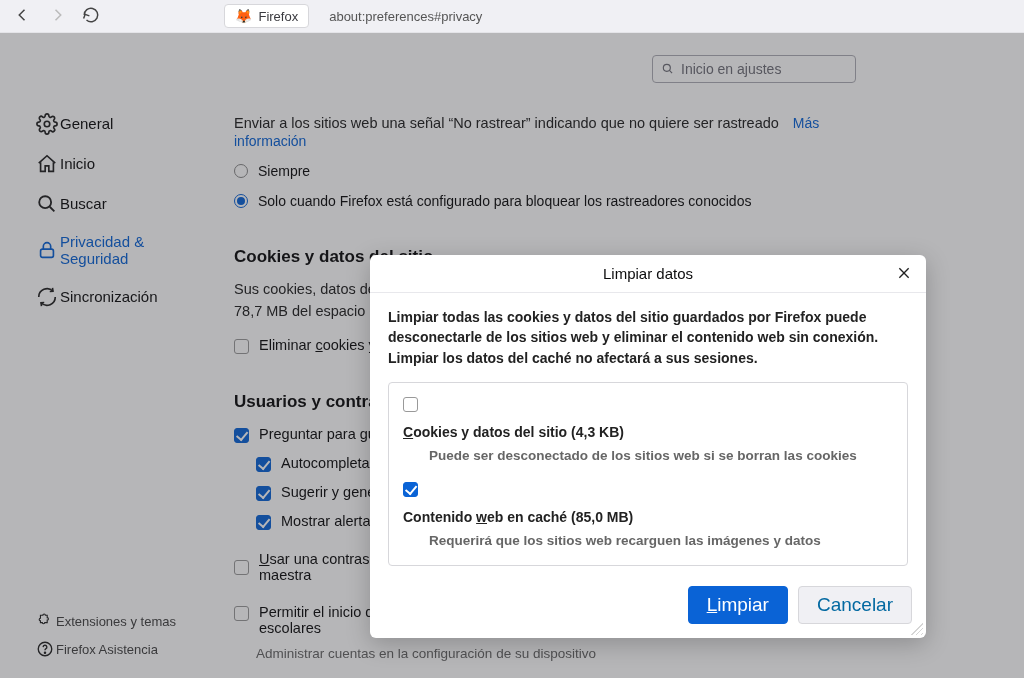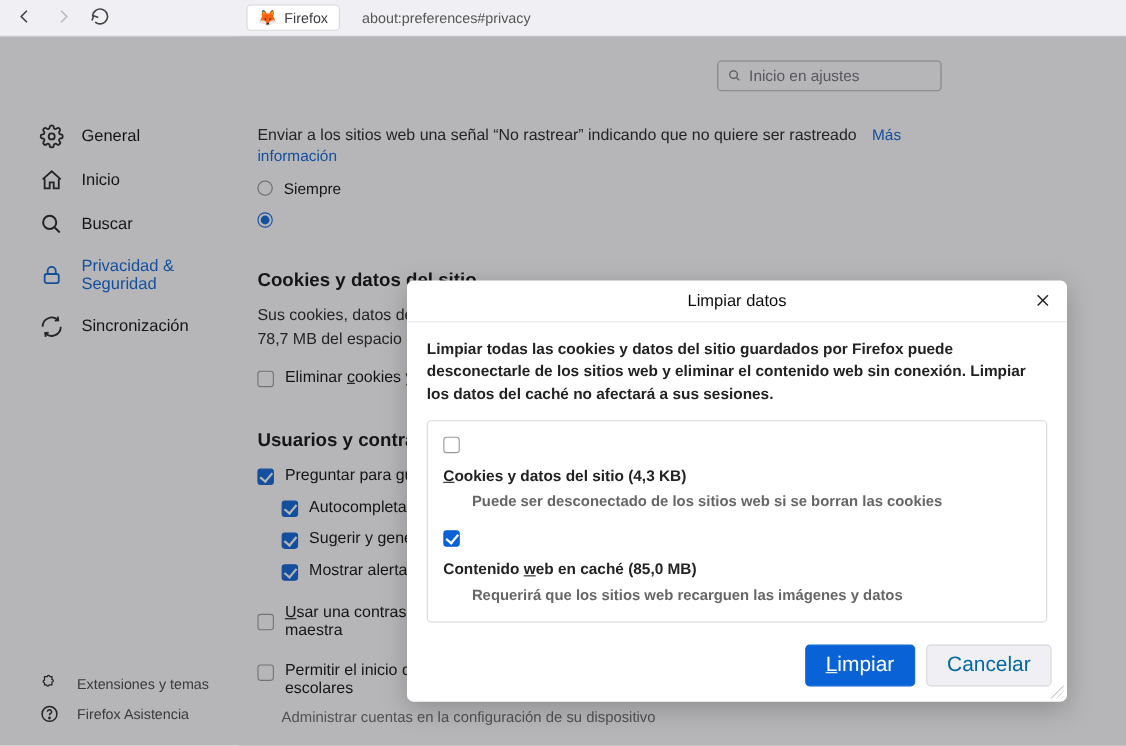--- a/index.html
+++ b/index.html
@@ -57,21 +57,21 @@
     flex: 0 0 216px;
   }
   .sidebar-bottom {
     position:absolute;
     bottom:20px;
     left:36px;
     display:flex;
     flex-direction:column;
     gap:10px;
   }
-  .nav-item { display:flex; align-items:center; gap:16px; font-size:15px; color:#0c0c0d; cursor:pointer;}
+  .nav-item { display:flex; align-items:center; gap:2px; font-size:15px; color:#0c0c0d; cursor:pointer;}
   .nav-item.active { color:#0a63d6; }
   .nav-item .icon { width:22px; height:22px; display:flex; align-items:center; justify-content:center; color:#222; }
   .nav-item.active .icon { color:#0a63d6;}
   .nav-item .label { line-height:1.15; }
   .nav-item.small { font-size:13px; color:#444;}
   .nav-item.small .icon{ width:18px;height:18px;}
 
   .content {
     flex:1;
     padding: 20px 0 0 18px;
@@ -131,21 +131,21 @@
   
   .overlay{
     position:absolute;
     inset:0;
     background:rgba(40,40,48,0.34);
   }
   .dialog{
     position:absolute;
     top:222px;
     left:370px;
-    width:600px;
+    width:556px;
     background:#fff;
     border-radius:6px;
     box-shadow:0 6px 24px rgba(0,0,0,.22);
     z-index:5;
     display:flex;
     flex-direction:column;
   }
   .dialog-header{
     padding:10px 16px;
     text-align:center;
@@ -298,20 +298,21 @@
     <div class="section">
       <span class="desc">Enviar a los sitios web una señal “No rastrear” indicando que no quiere ser rastreado</span>
       <span class="link" style="margin-left:10px">Más información</span>
 
       <div class="radio-row">
         <span class="radio"></span>
         <span>Siempre</span>
       </div>
       <div class="radio-row">
         <span class="radio checked"></span>
+        <span>Solo cuando Firefox está configurado para bloquear los rastreadores conocidos</span>
       </div>
 
       <div class="heading">Cookies y datos del sitio</div>
       <div class="subtext">
         <span>Sus cookies, datos del sitio y caché están usando actualmente</span><br>
         <span>78,7 MB del espacio en disco.</span>
       </div>
       <div class="check-row">
         <span class="check"></span>
         <span><span>Eliminar </span><u>c</u><span>ookies y datos del sitio cuando cierre Firefox</span></span>

